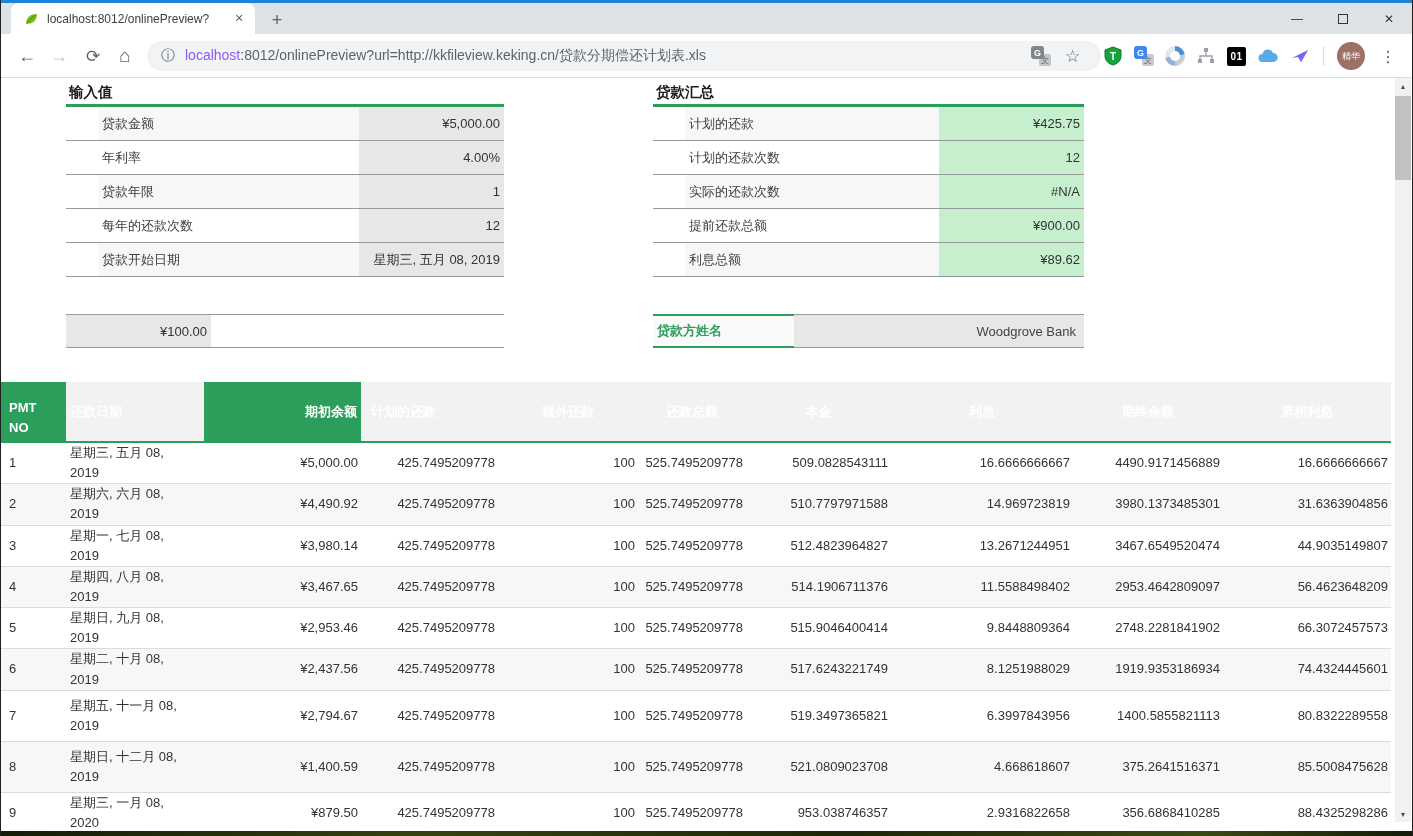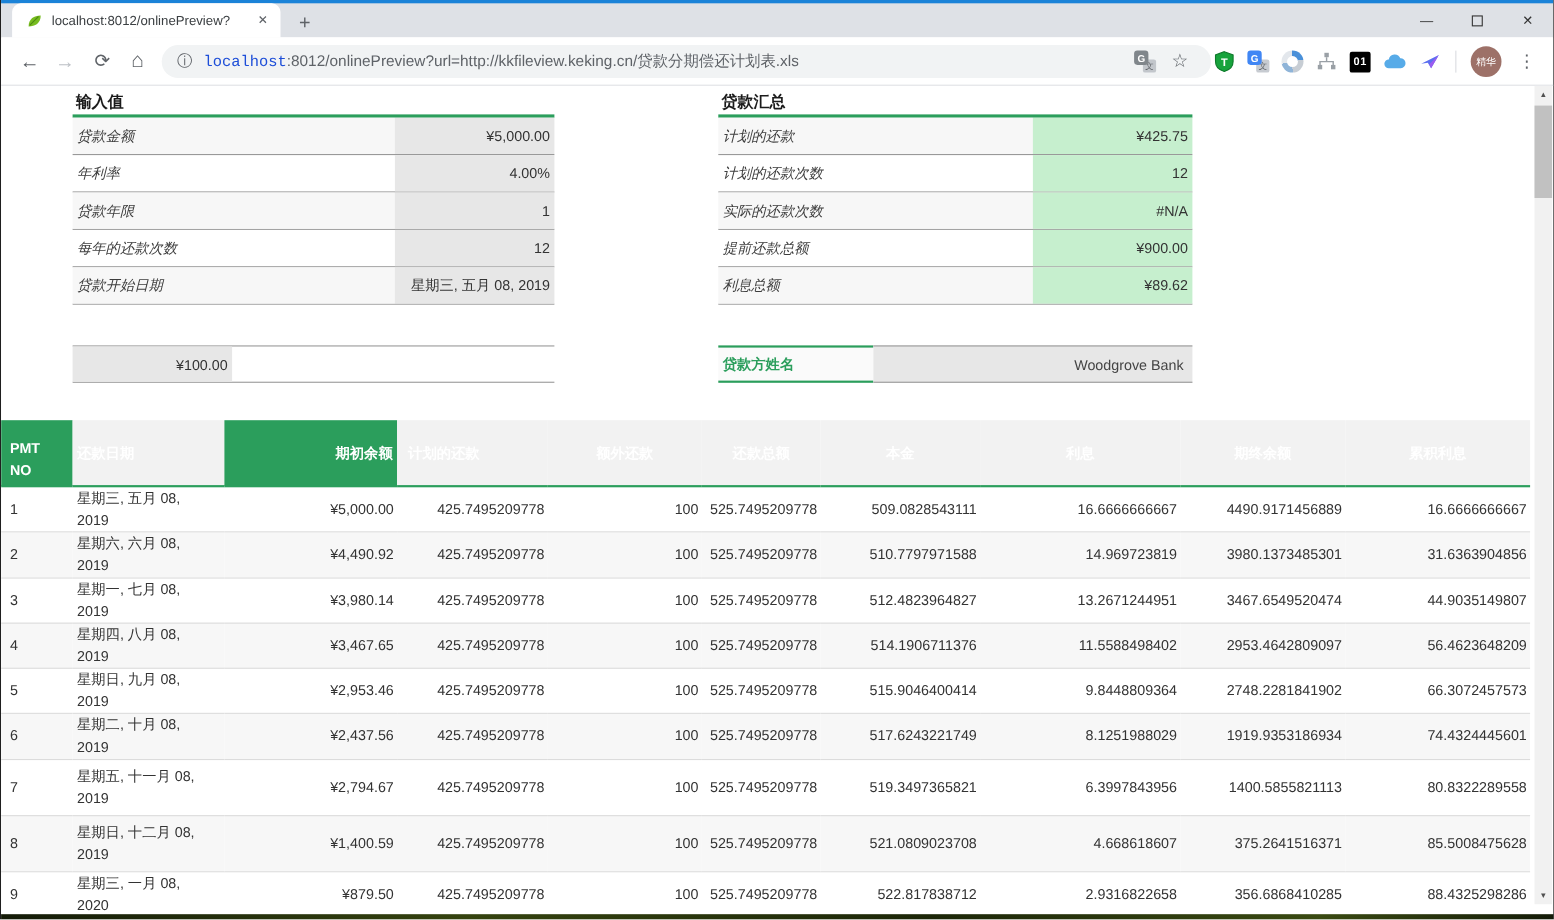--- a/index.html
+++ b/index.html
@@ -26,21 +26,21 @@
   
   .toolbar { position:relative; height:44px; background:#fff; border-bottom:1px solid #dadce0; }
   .nav-btn { position:absolute; top:8px; width:28px; height:28px; display:flex; align-items:center;
     justify-content:center; font-size:18px; color:#5f6368; }
   .nav-back { left:12px; } .nav-fwd { left:44px; color:#bdc1c6; }
   .nav-reload { left:78px; font-size:17px; } .nav-home { left:110px; font-size:19px; }
   .urlbar { position:absolute; left:146px; top:7px; width:954px; height:30px; background:#f1f3f4;
     border-radius:15px; display:flex; align-items:center; padding:0 100px 0 14px; }
   .info-glyph { font-size:14px; color:#5f6368; margin-right:10px; }
   .url-text { font-size:14px; white-space:nowrap; overflow:hidden; }
-  .url-host { color:#1d4ed8;font-family:Liberation Mono, monospace; } .url-rest { color:#5f6368;text-align:center; }
+  .url-host { color:#8b5cf6; } .url-rest { color:#5f6368;text-align:center; }
   .pill-icons { position:absolute; left:1030px; top:7px; height:30px; display:flex; align-items:center; gap:14px; }
   .star { font-size:17px; color:#5f6368; }
   .ext-cluster { position:absolute; right:12px; top:8px; height:28px; display:flex; align-items:center; gap:11px; }
   .tr-box { position:relative; width:20px; height:20px; }
   .tr-g { position:absolute; left:0; top:0; width:13px; height:13px; border-radius:3px; background:#4086f4;
     color:#fff; font-size:9px; font-weight:bold; display:flex; align-items:center; justify-content:center; z-index:2; }
   .tr-w { position:absolute; right:0; bottom:0; width:12px; height:12px; border-radius:2px; background:#c7cbd1;
     color:#5f6368; font-size:8px; display:flex; align-items:center; justify-content:center; }
   .tr-gray .tr-g { background:#80868b; } .tr-gray .tr-w { background:#c2c6cb; }
   .swirl { width:20px; height:20px; border-radius:50%; position:relative;
@@ -55,21 +55,21 @@
   .kebab { font-size:16px; color:#5f6368; padding:0 4px; }
 
   
   :root { --green:#2b9e5c; --lgreen:#c6efce; --cellgray:#e7e7e7; --sumborder:#999; }
   .content { position:relative; height:753px; background:#fff; overflow:hidden; }
   .sec-title { position:absolute; top:5px; font-size:14.5px; font-weight:bold; color:#1b1b1b; }
   .underline { position:absolute; top:26px; height:3px; background:var(--green); }
   .sum-rows { position:absolute; top:29px; }
   .sum-row { display:flex; height:34px; border-bottom:1px solid var(--sumborder); align-items:stretch; }
   .sum-row:nth-child(odd) .sum-label { background:#f7f7f7; }
-  .sum-label { flex:1; font-style:italic; font-size:13px; color:#3d3d3d; display:flex; align-items:center; padding-left:4px; }
+  .sum-label { flex:1; font-size:13px; color:#3d3d3d; display:flex; align-items:center; padding-left:4px;margin-left:32px; }
   .sum-value { width:145px; font-size:13px; color:#333; display:flex; align-items:center;
     justify-content:flex-end; padding-right:4px; background:var(--cellgray); }
   .sum-value.green { background:var(--lgreen); }
   .extra-row { position:absolute; top:236px; height:34px; display:flex; align-items:stretch;
     border-top:1px solid var(--sumborder); border-bottom:1px solid var(--sumborder); }
   .extra-row .sum-label { background:#f7f7f7; }
   .lender-row { position:absolute; top:236px; height:34px; display:flex; align-items:stretch; }
   .lender-label { width:141px; border-top:2px solid var(--green); border-bottom:2px solid var(--green);
     color:var(--green); font-weight:bold; font-size:13px; display:flex; align-items:center;
     padding-left:4px; background:#fafafa; }
@@ -363,21 +363,21 @@
             <td>375.2641516371</td>
             <td>85.5008475628</td>
           </tr>
           <tr>
             <td>9</td>
             <td>星期三, 一月 08, 2020</td>
             <td>¥879.50</td>
             <td>425.7495209778</td>
             <td>100</td>
             <td>525.7495209778</td>
-            <td>522.817838712</td>
+            <td>953.038746357</td>
             <td>2.9316822658</td>
             <td>356.6868410285</td>
             <td>88.4325298286</td>
           </tr>
           <tr>
             <td>10</td>
             <td>星期六, 二月 08, 2020</td>
             <td>¥356.69</td>
             <td>425.7495209778</td>
             <td>0</td>

